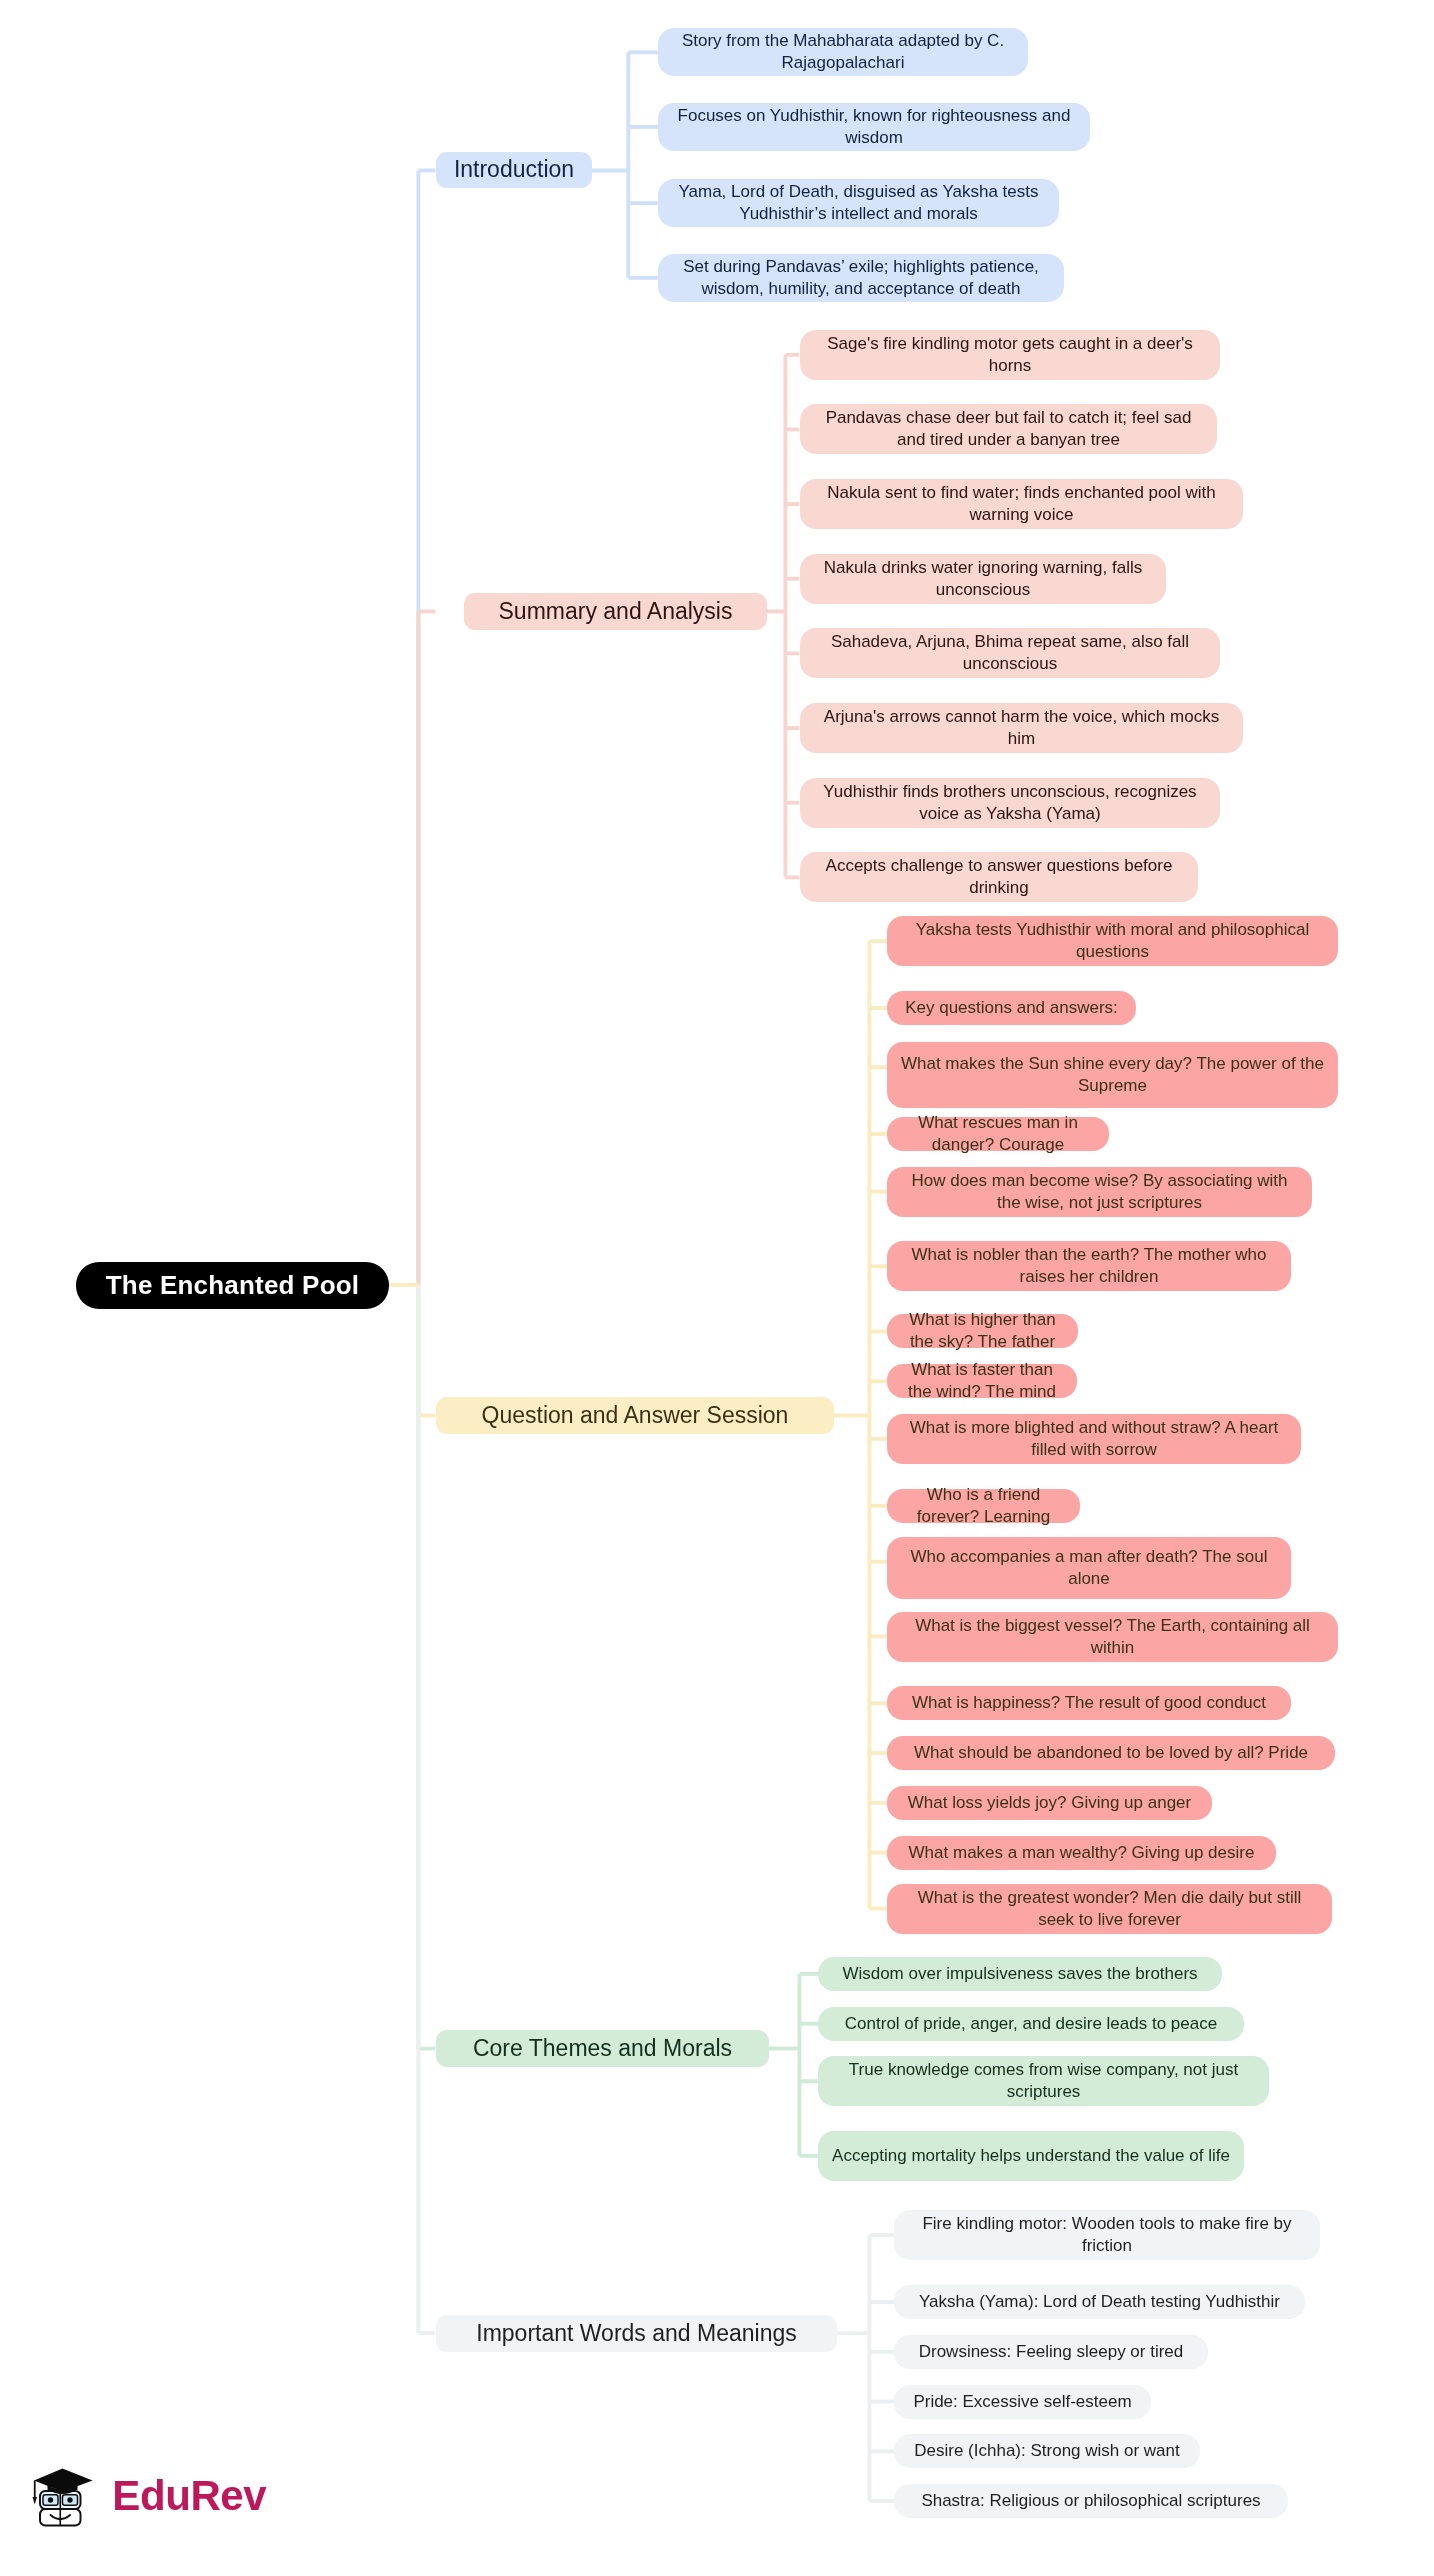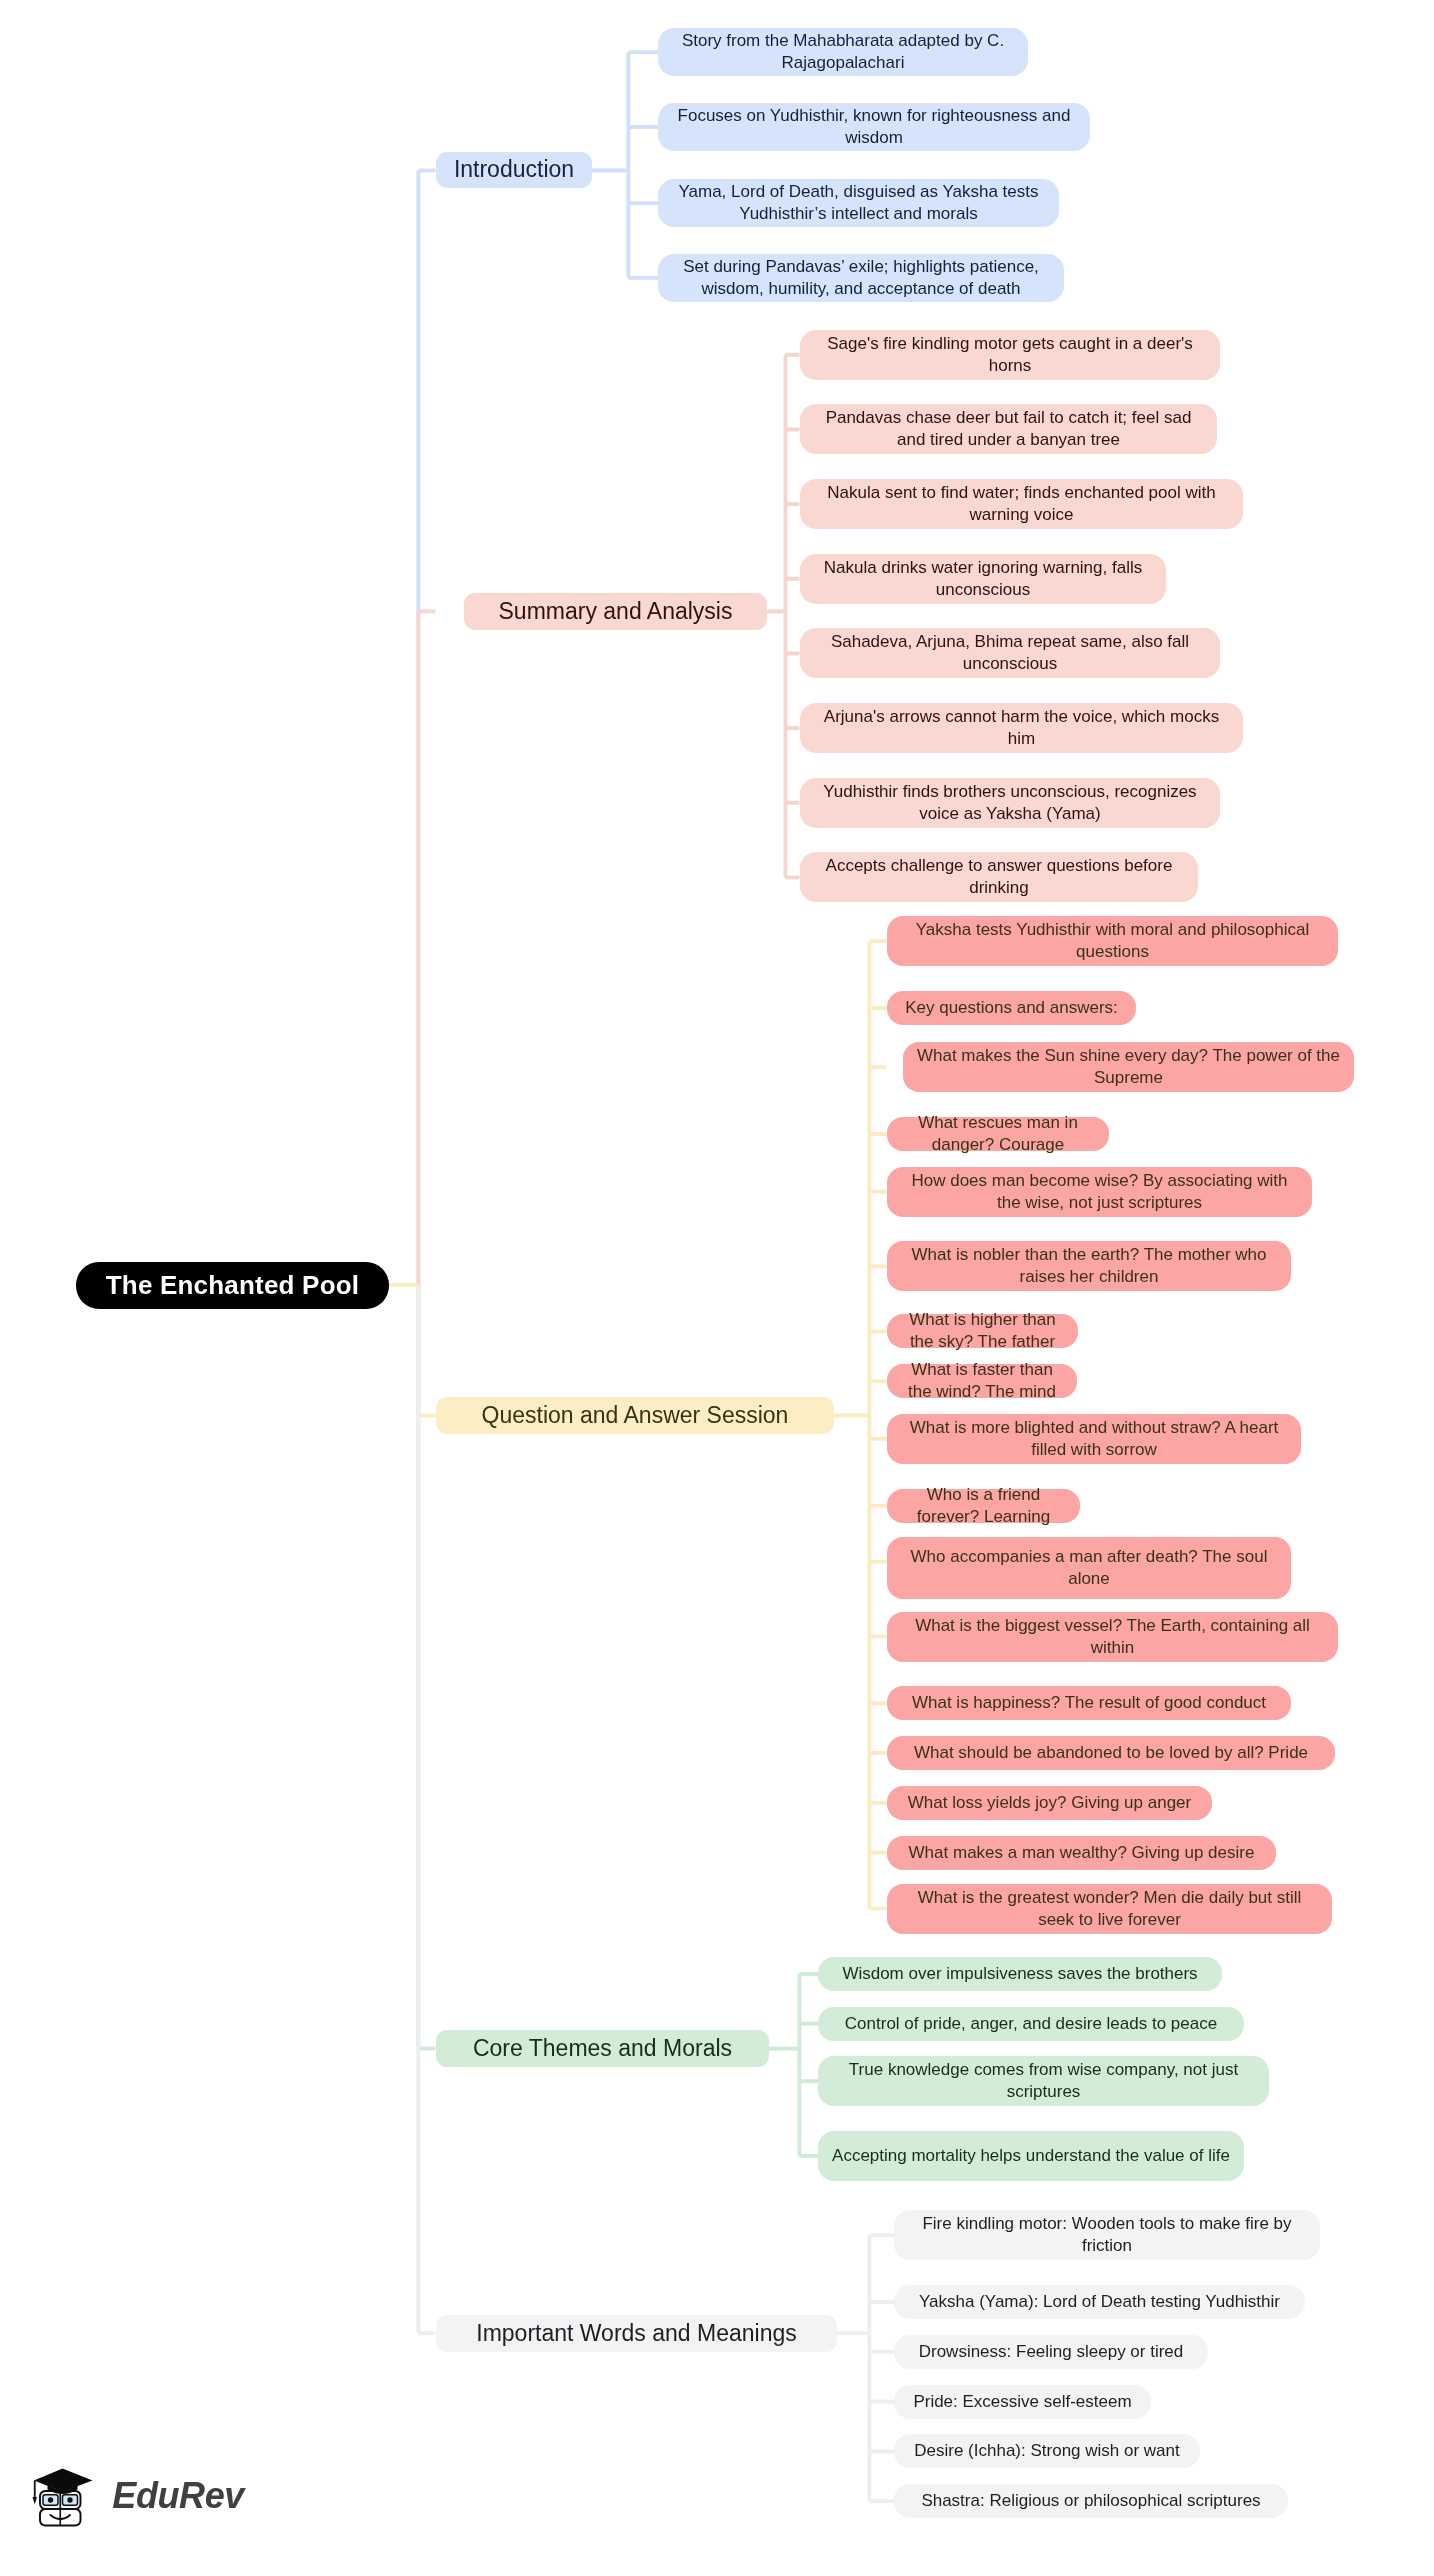--- a/index.html
+++ b/index.html
@@ -40,21 +40,21 @@
 
   .b-blue   { background:#d6e4fb; color:#14233f; }
   .b-pink   { background:#f9d8d2; color:#2d1410;margin-left:28px; }
   .b-yellow { background:#fbeec4; color:#3b3216; }
   .b-green  { background:#d2ecd8; color:#13301c; }
   .b-gray   { background:#f2f3f4; color:#1e1f21; }
 
   
   #logo { position:absolute; left:28px; top:2452px; width:249px; height:87px; display:flex; align-items:center; gap:9.3px; }
   #logo-mark { width:75px; height:75px; position:relative; flex:0 0 75px; }
-  #logo-text { font-size:36px; font-weight:bold; color:#404040; letter-spacing:-0.4px; font-family:"Liberation Sans", sans-serif;font-style:italic; }
+  #logo-text { font-size:42px; font-weight:bold; color:#be185d; letter-spacing:-0.4px; font-family:"Liberation Sans", sans-serif; }
 </style>
 </head>
 <body>
 
 <div id="canvas">
 
   <svg id="links" xmlns="http://www.w3.org/2000/svg" viewBox="0 0 1844 3312" width="1434" height="2576">
       <path d="M538 219 L538 1652" stroke="#cfe0f9" stroke-width="5" fill="none" stroke-linecap="butt"></path>
       <path d="M538 219 L560 219" stroke="#cfe0f9" stroke-width="5" fill="none" stroke-linecap="butt"></path>
       <path d="M760 219 L808 219" stroke="#cfe0f9" stroke-width="5" fill="none" stroke-linecap="butt"></path>
@@ -166,21 +166,21 @@
       </div>
       <div class="node branch b-yellow" style="left: 436px; top: 1397px; width: 398px; height: 37px;">
         <span>Question and Answer Session</span>
       </div>
       <div class="node leaf c-yellow" style="left: 887px; top: 916px; width: 451px; height: 50px;">
         <span>Yaksha tests Yudhisthir with moral and philosophical questions</span>
       </div>
       <div class="node leaf c-yellow" style="left: 887px; top: 991px; width: 249px; height: 34px;">
         <span>Key questions and answers:</span>
       </div>
-      <div class="node leaf c-yellow" style="left: 887px; top: 1042px; width: 451px; height: 50px; margin-left: 16px;">
+      <div class="node leaf c-yellow" style="left: 887px; top: 1042px; width: 451px; height: 66px;">
         <span>What makes the Sun shine every day? The power of the Supreme</span>
       </div>
       <div class="node leaf c-yellow" style="left: 887px; top: 1117px; width: 222px; height: 34px;">
         <span>What rescues man in danger? Courage</span>
       </div>
       <div class="node leaf c-yellow" style="left: 887px; top: 1167px; width: 425px; height: 50px;">
         <span>How does man become wise? By associating with the wise, not just scriptures</span>
       </div>
       <div class="node leaf c-yellow" style="left: 887px; top: 1241px; width: 404px; height: 50px;">
         <span>What is nobler than the earth? The mother who raises her children</span>

